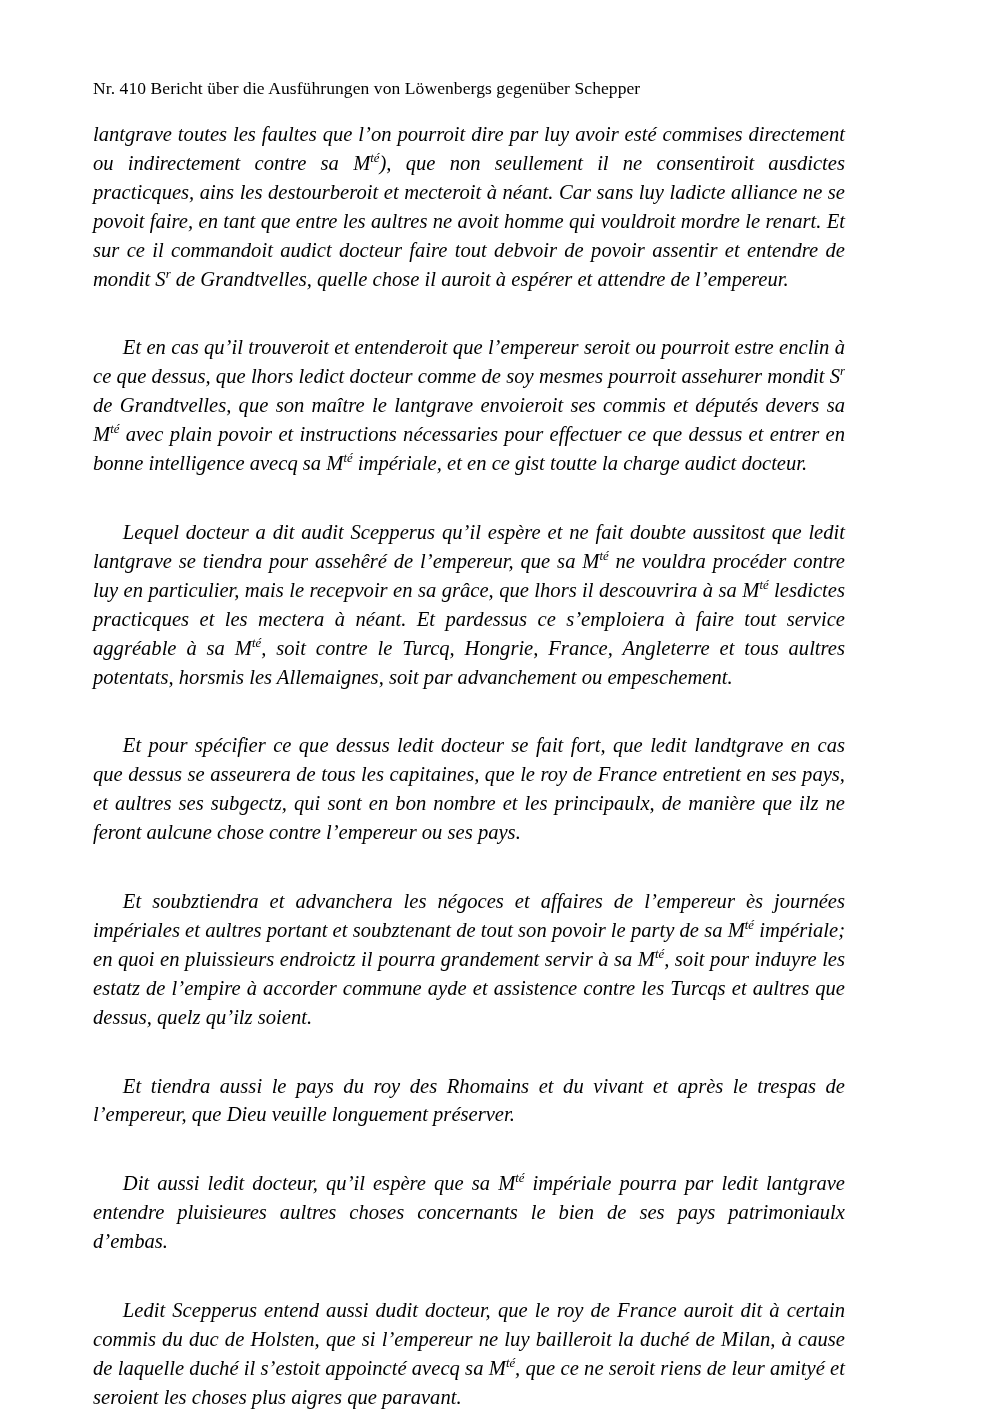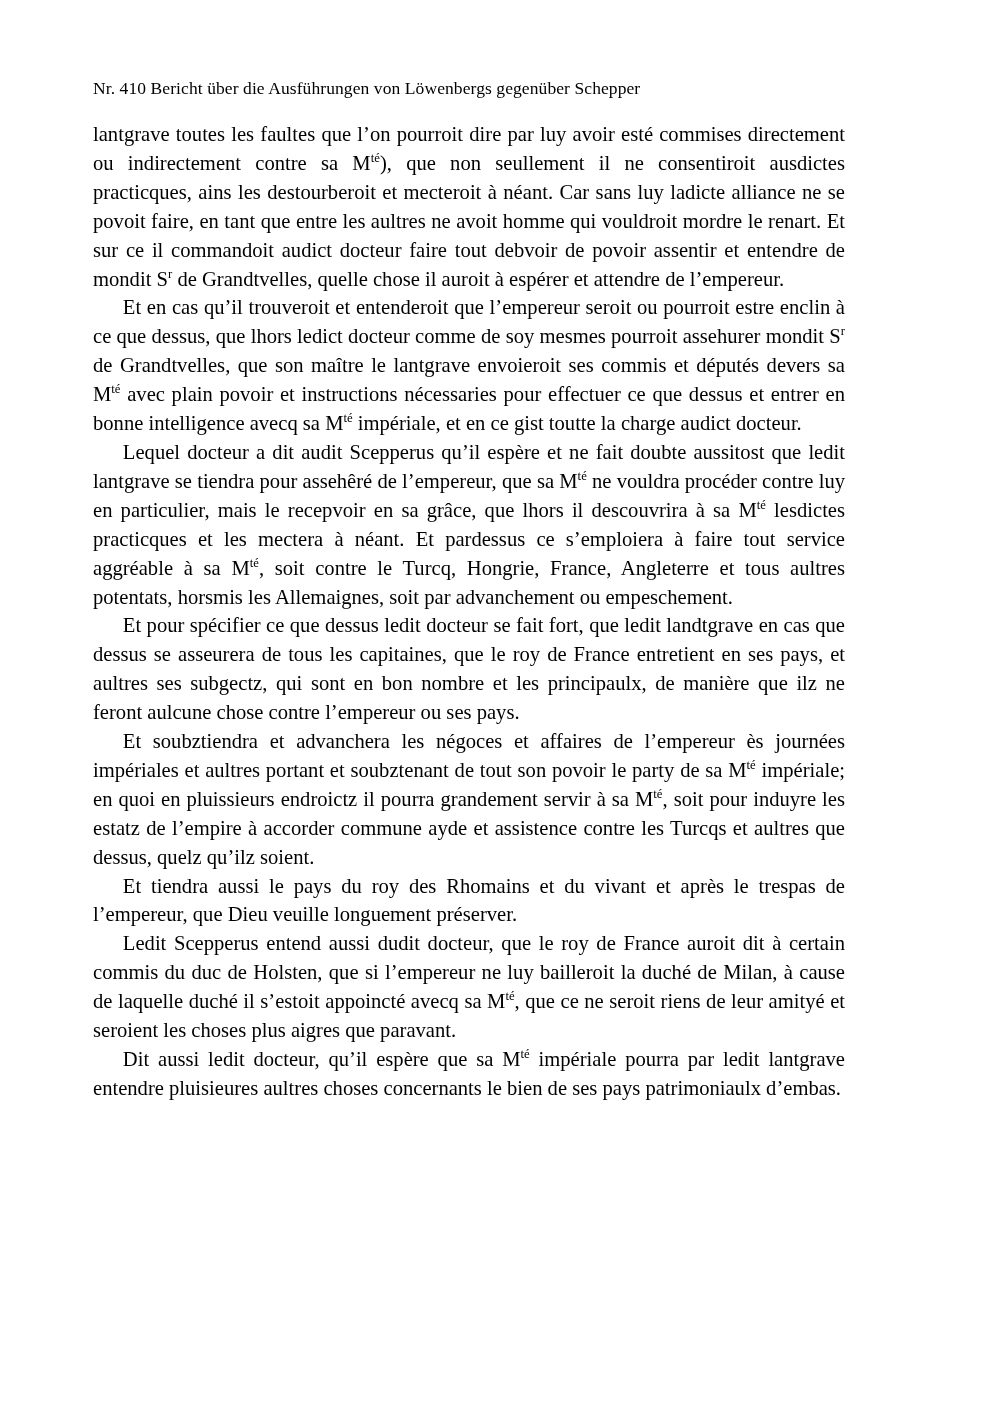--- a/index.html
+++ b/index.html
@@ -48,23 +48,25 @@
     width: 752px;
     font-size: 20.6px;
     line-height: 28.9px;
     text-align: justify;
     text-justify: inter-word;
     hyphens: manual;
   }
   .body-text p {
     margin: 0;
     text-indent: 0;
+    font-style: italic;
   }
   .body-text p.indented {
     text-indent: 1.45em;
+    margin-top: 40px;
   }
   sup {
     font-size: 0.62em;
     vertical-align: super;
     line-height: 0;
   }
 </style>
 </head>
 <body>
 
@@ -75,17 +77,17 @@
     <span class="header-page">1899</span>
   </div>
 
   <div class="body-text">
       <p>lantgrave toutes les faultes que l’on pourroit dire par luy avoir esté commises directement ou indirectement contre sa M<sup>té</sup>), que non seullement il ne consentiroit ausdictes practicques, ains les destourberoit et mecteroit à néant. Car sans luy ladicte alliance ne se povoit faire, en tant que entre les aultres ne avoit homme qui vouldroit mordre le renart. Et sur ce il commandoit audict docteur faire tout debvoir de povoir assentir et entendre de mondit S<sup>r</sup> de Grandtvelles, quelle chose il auroit à espérer et attendre de l’empereur.</p>
       <p class="indented">Et en cas qu’il trouveroit et entenderoit que l’empereur seroit ou pourroit estre enclin à ce que dessus, que lhors ledict docteur comme de soy mesmes pourroit assehurer mondit S<sup>r</sup> de Grandtvelles, que son maître le lantgrave envoieroit ses commis et députés devers sa M<sup>té</sup> avec plain povoir et instructions nécessaries pour effectuer ce que dessus et entrer en bonne intelligence avecq sa M<sup>té</sup> impériale, et en ce gist toutte la charge audict docteur.</p>
       <p class="indented">Lequel docteur a dit audit Scepperus qu’il espère et ne fait doubte aussitost que ledit lantgrave se tiendra pour assehêré de l’empereur, que sa M<sup>té</sup> ne vouldra procéder contre luy en particulier, mais le recepvoir en sa grâce, que lhors il descouvrira à sa M<sup>té</sup> lesdictes practicques et les mectera à néant. Et pardessus ce s’emploiera à faire tout service aggréable à sa M<sup>té</sup>, soit contre le Turcq, Hongrie, France, Angleterre et tous aultres potentats, horsmis les Allemaignes, soit par advanchement ou empeschement.</p>
       <p class="indented">Et pour spécifier ce que dessus ledit docteur se fait fort, que ledit landtgrave en cas que dessus se asseurera de tous les capitaines, que le roy de France entretient en ses pays, et aultres ses subgectz, qui sont en bon nombre et les principaulx, de manière que ilz ne feront aulcune chose contre l’empereur ou ses pays.</p>
       <p class="indented">Et soubztiendra et advanchera les négoces et affaires de l’empereur ès journées impériales et aultres portant et soubztenant de tout son povoir le party de sa M<sup>té</sup> impériale; en quoi en pluissieurs endroictz il pourra grandement servir à sa M<sup>té</sup>, soit pour induyre les estatz de l’empire à accorder commune ayde et assistence contre les Turcqs et aultres que dessus, quelz qu’ilz soient.</p>
       <p class="indented">Et tiendra aussi le pays du roy des Rhomains et du vivant et après le trespas de l’empereur, que Dieu veuille longuement préserver.</p>
+      <p class="indented">Dit aussi ledit docteur, qu’il espère que sa M<sup>té</sup> impériale pourra par ledit lantgrave entendre pluisieures aultres choses concernants le bien de ses pays patrimoniaulx d’embas.</p>
       <p class="indented">Ledit Scepperus entend aussi dudit docteur, que le roy de France auroit dit à certain commis du duc de Holsten, que si l’empereur ne luy bailleroit la duché de Milan, à cause de laquelle duché il s’estoit appoincté avecq sa M<sup>té</sup>, que ce ne seroit riens de leur amityé et seroient les choses plus aigres que paravant.</p>
-      <p class="indented">Dit aussi ledit docteur, qu’il espère que sa M<sup>té</sup> impériale pourra par ledit lantgrave entendre pluisieures aultres choses concernants le bien de ses pays patrimoniaulx d’embas.</p>
     </div>
 
 </div>
 
 </body></html>

